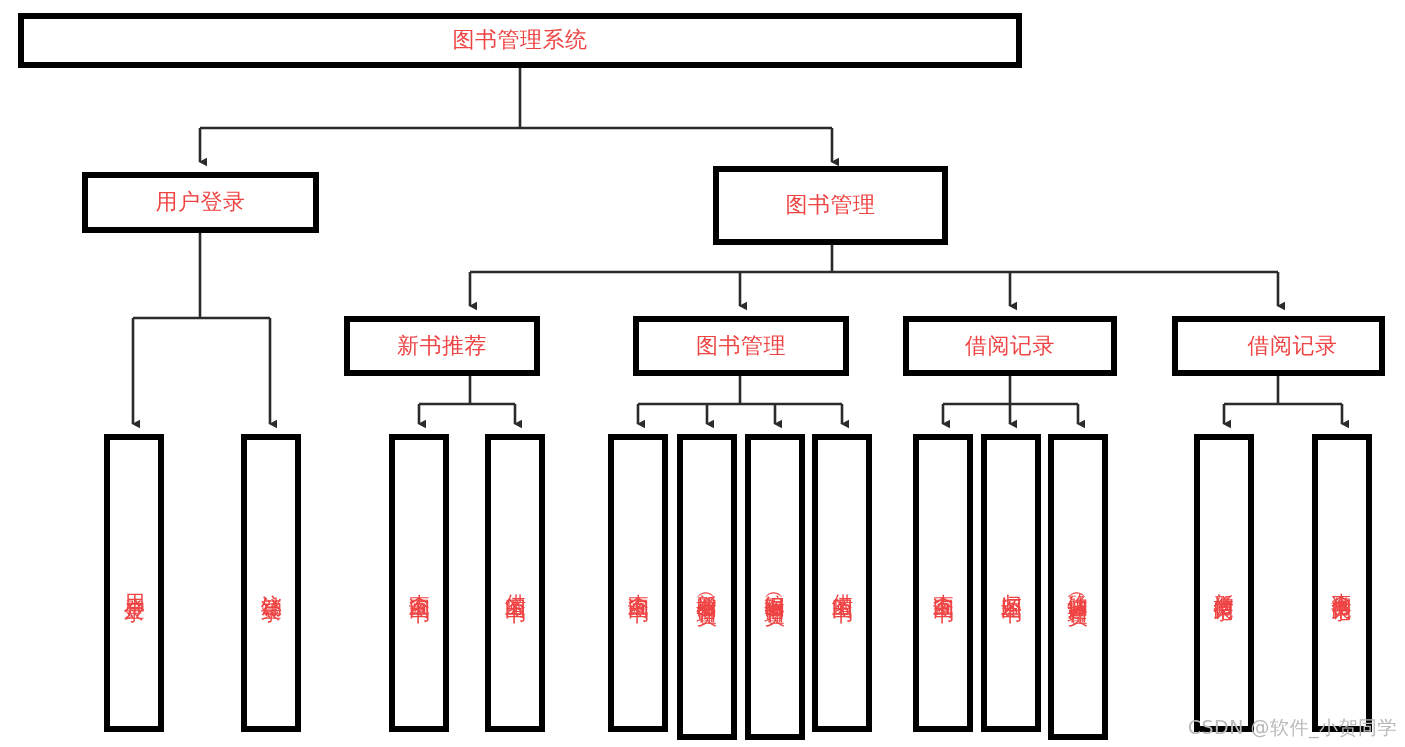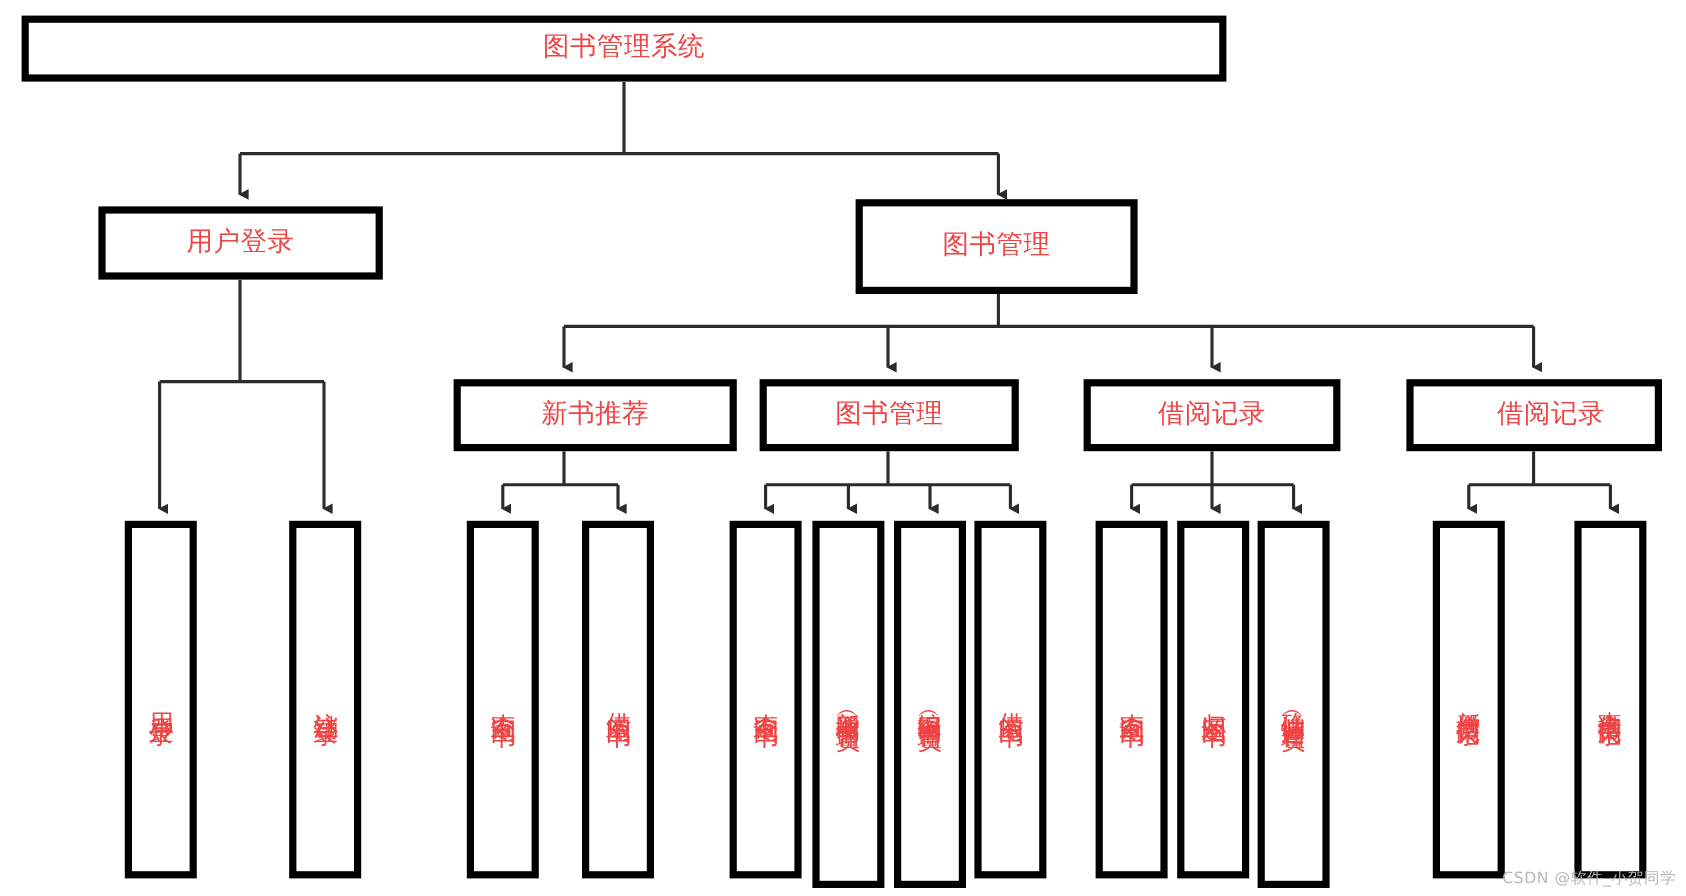--- a/index.html
+++ b/index.html
@@ -58,21 +58,21 @@
     white-space: nowrap;
   }
   .node.vert.tall .label {
     font-size: 20px;
     letter-spacing: 2px;
   }
   #watermark {
     position: absolute;
     right: 8px;
     bottom: 6px;
-    font-size: 13px;
+    font-size: 19px;
     color: #b9b9b9;
     letter-spacing: 0.5px;
     white-space: nowrap;
     font-family: "DejaVu Sans", "Liberation Sans", sans-serif;
   }
 </style>
 </head>
 <body>
 
 <div id="canvas">
@@ -131,21 +131,21 @@
     <span class="label">图书管理系统</span>
   </div>
 
   <div class="node horiz" style="left:82px; top:172px; width:237px; height:61px;">
     <span class="label">用户登录</span>
   </div>
   <div class="node horiz" style="left:713px; top:166px; width:235px; height:79px;">
     <span class="label">图书管理</span>
   </div>
 
-  <div class="node horiz" style="left:378px; top:316px; width:236px; height:60px;">
+  <div class="node horiz" style="left:344px; top:316px; width:196px; height:60px;">
     <span class="label">新书推荐</span>
   </div>
   <div class="node horiz" style="left:633px; top:316px; width:216px; height:60px;">
     <span class="label">图书管理</span>
   </div>
   <div class="node horiz" style="left:903px; top:316px; width:214px; height:60px;">
     <span class="label">借阅记录</span>
   </div>
   <div class="node horiz" style="left:1172px; top:316px; width:213px; height:60px;padding-left:28px;">
     <span class="label">借阅记录</span>

